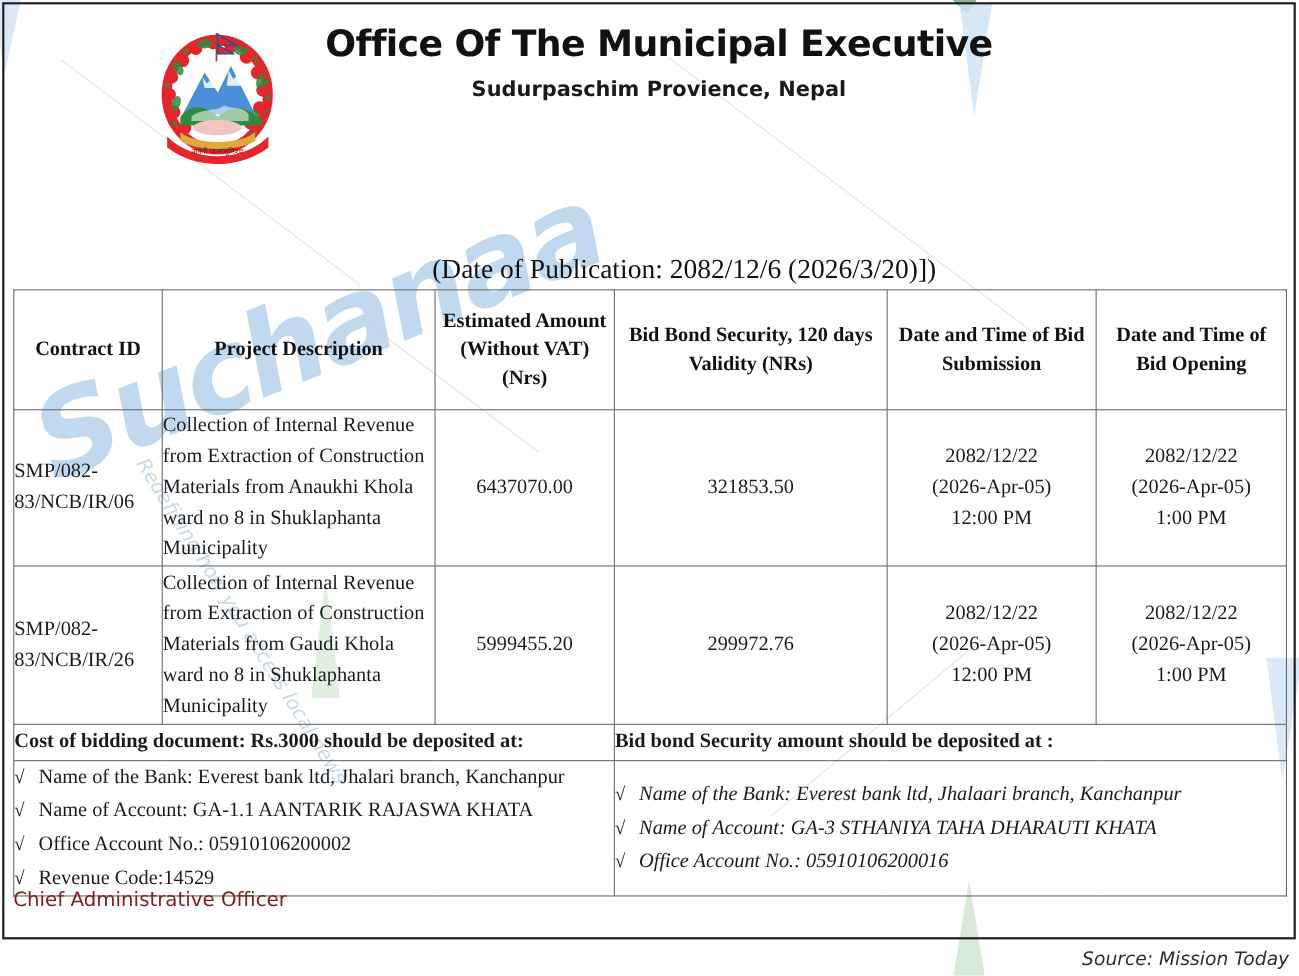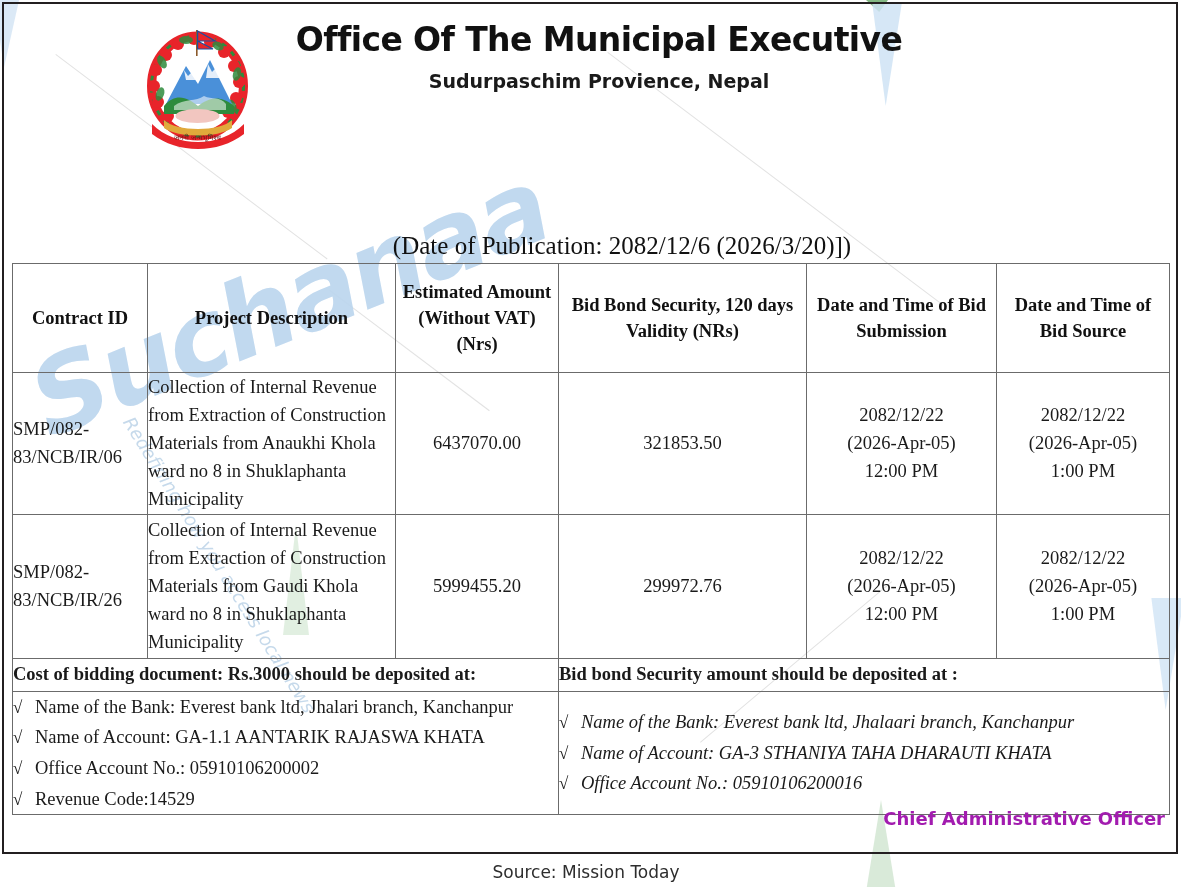--- a/index.html
+++ b/index.html
@@ -326,38 +326,38 @@
   }
   .deposit-body-right { padding-left: 18px; font-style: italic; }
   .deposit-head-right { padding-left: 16px; }
 
   
   .signature {
     position: absolute;
     left: 12px;
     top: 808px;
     width: 1157px;
-    text-align: right;
     padding-right: 4px;
     box-sizing: border-box;
     font-family: "DejaVu Sans", sans-serif;
     font-size: 18px;
-    font-weight: 700;
-    color: #a21caf;
+    font-weight: 400;
+    color: #7f1d1d;
   }
 
   
   .source-credit {
     position: absolute;
     left: 0;
     top: 862px;
     width: 1172px;
-    text-align: center;
+    text-align: right;
     font-family: "DejaVu Sans", sans-serif;
     font-size: 17px;
+    font-style: italic;
     color: #2d2d2d;
   }
 </style>
 </head>
 <body>
 
 <div class="page">
 
   <div class="bg-layer">
     <div class="deco-blue-left"></div>
@@ -453,21 +453,21 @@
         <col class="col-sub">
         <col class="col-open">
     </colgroup>
     <thead>
       <tr>
         <th>Contract ID</th>
         <th>Project Description</th>
         <th>Estimated Amount (Without VAT) (Nrs)</th>
         <th>Bid Bond Security, 120 days Validity (NRs)</th>
         <th>Date and Time of Bid Submission</th>
-        <th>Date and Time of Bid Source</th>
+        <th>Date and Time of Bid Opening</th>
       </tr>
     </thead>
     <tbody>
       <tr class="row-1">
         <td class="cell-id">SMP/082-83/NCB/IR/06</td>
         <td class="cell-desc">Collection of Internal Revenue from Extraction of Construction Materials from Anaukhi Khola ward no 8 in Shuklaphanta Municipality</td>
         <td class="cell-center">6437070.00</td>
         <td class="cell-center">321853.50</td>
         <td class="cell-center">
           <span class="dateline">2082/12/22</span>

